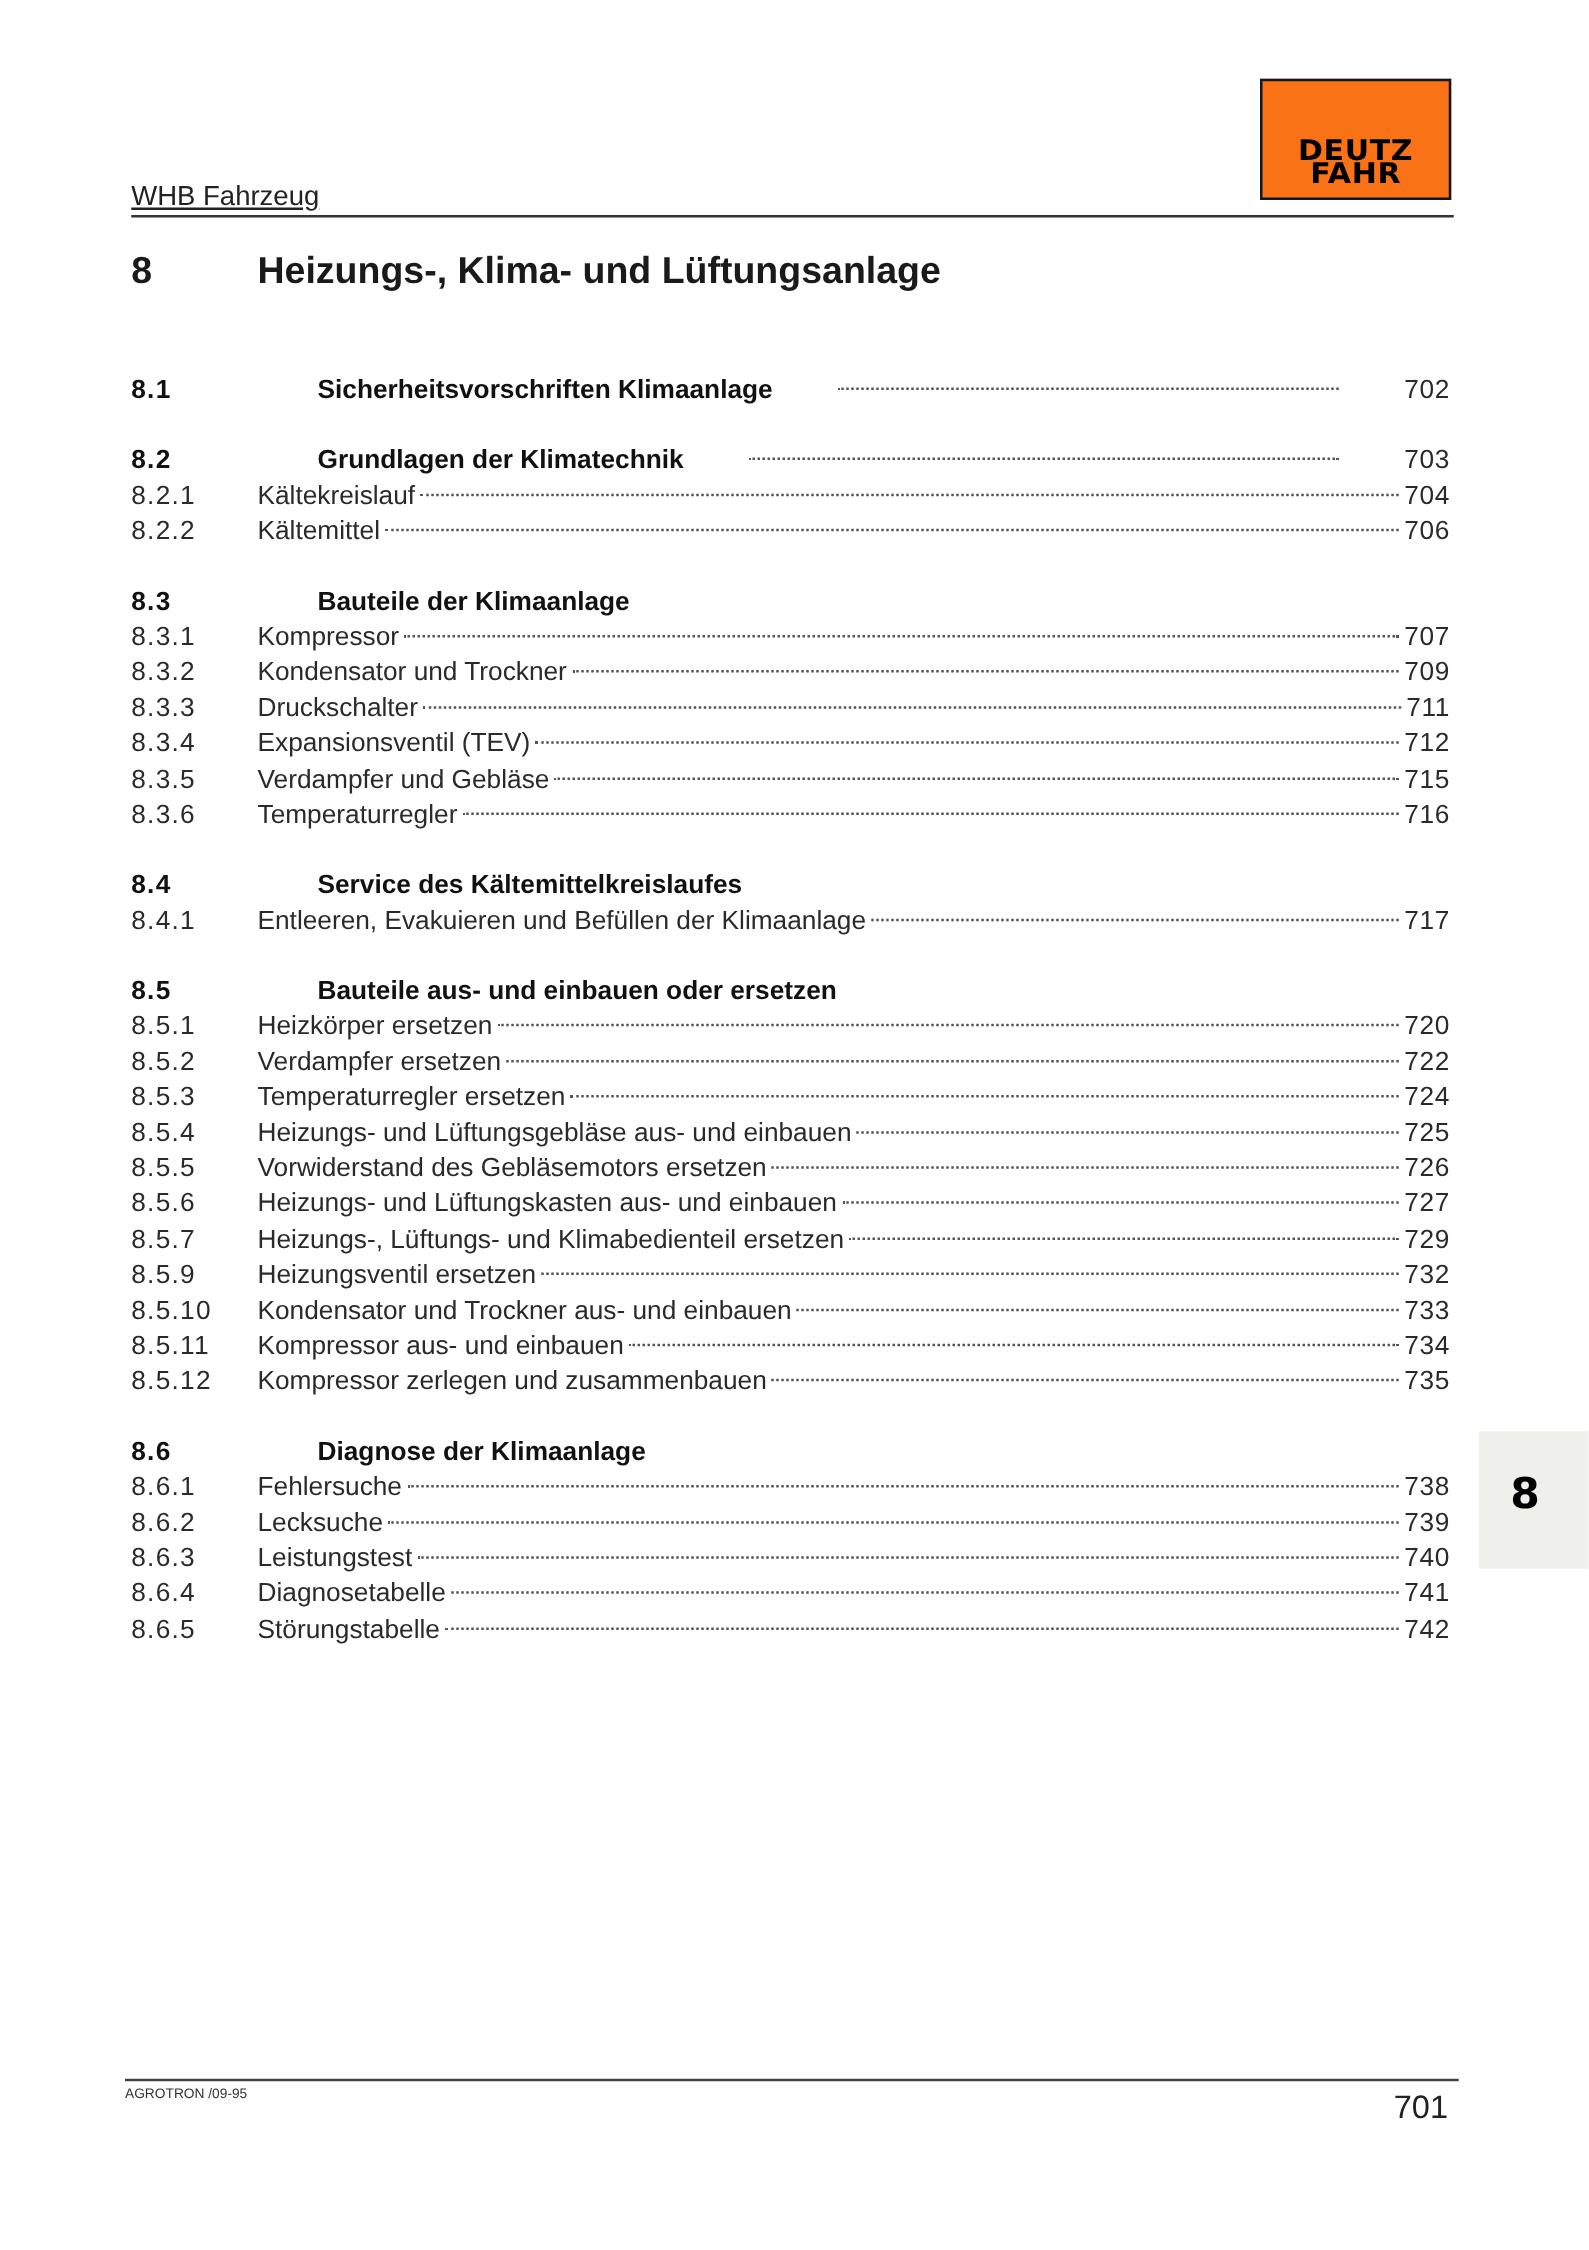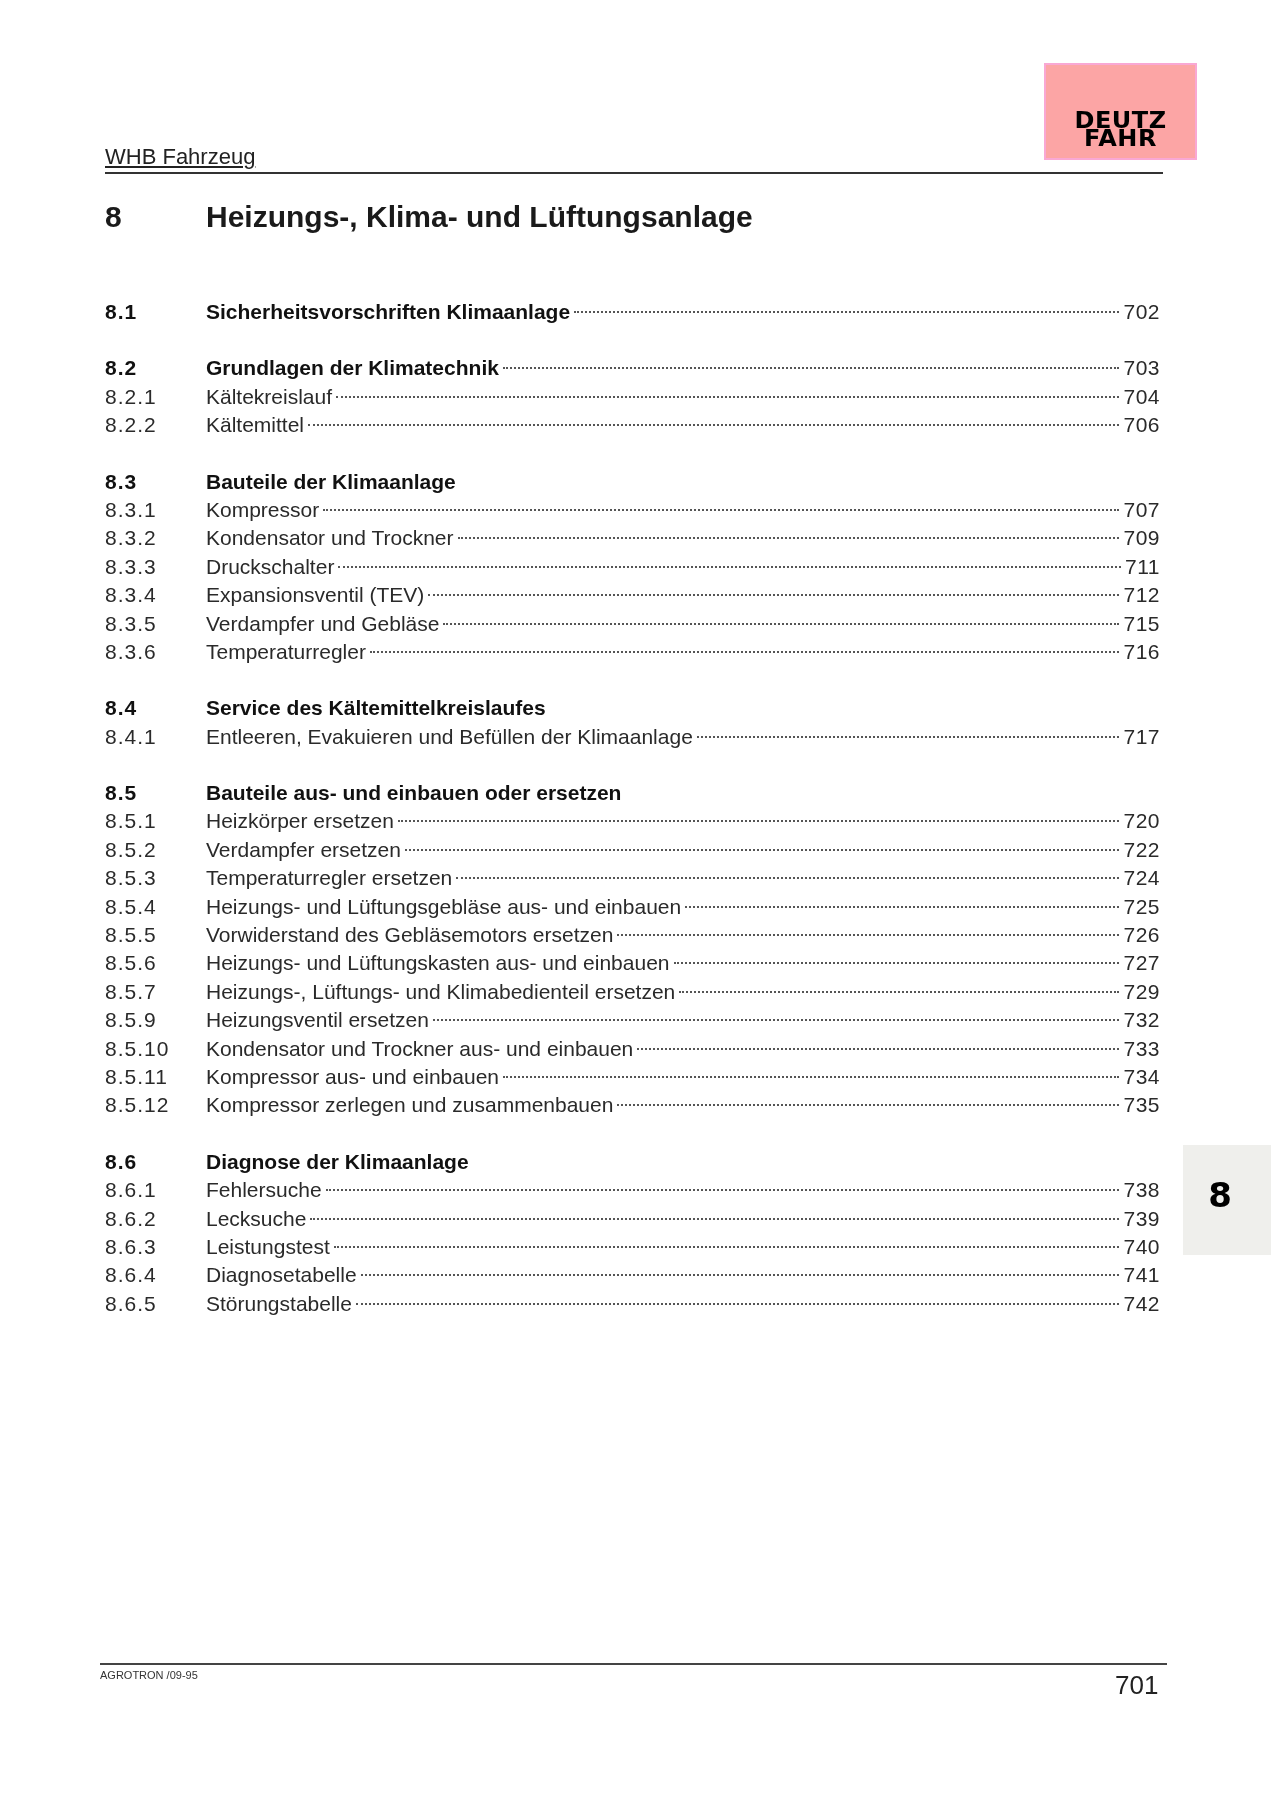--- a/index.html
+++ b/index.html
@@ -8,40 +8,40 @@
       font-family: "Liberation Sans", sans-serif; color: #1a1a1a; overflow: hidden;
     }
     .header-title {
       position: absolute; left: 105px; top: 144px; font-size: 22px; color: #222; text-decoration: underline;
     }
     .header-rule {
       position: absolute; left: 105px; top: 172px; width: 1058px; height: 1.5px; background: #333;
     }
     .logo-box {
       position: absolute; left: 1008px; top: 63px; width: 153px; height: 97px;
-      border: 2px solid #f9a8d4; box-sizing: border-box; background: #fca5a5; margin-left: 36px;
+      border: 2px solid #0f172a; box-sizing: border-box; background: #f97316;
     }
     .logo-text {
       position: absolute; left: 0; right: 0; bottom: 9px; text-align: center;
       font-family: "DejaVu Sans", sans-serif; font-weight: 900; font-size: 24px;
       line-height: 19px; letter-spacing: 0.5px; color: #000; transform: scaleY(0.95);
     }
     .logo-text div { display: block; }
     .chapter-num {
       position: absolute; left: 105px; top: 200px; font-size: 30px; font-weight: bold;
     }
     .chapter-title {
       position: absolute; left: 206px; top: 200px; font-size: 30px; font-weight: bold;
     }
     .toc { position: absolute; left: 105px; top: 298px; width: 1055px; }
     .toc-row {
       display: flex; align-items: baseline; height: 28.4px; line-height: 28.4px;
       font-size: 21px; color: #2a2a2a;
     }
-    .toc-row.section { font-weight: bold; color: #111; }
+    .toc-row.section { font-weight: bold; color: #111; gap: 48px; }
     .toc-row .num { width: 101px; flex: 0 0 101px; letter-spacing: 1px; }
     .toc-row .label { white-space: nowrap; }
     .toc-row .leader {
       flex: 1 1 auto; margin: 0 4px; border-bottom: 2px dotted #555;
       transform: translateY(-6px); height: 0;
     }
     .toc-row .page { font-weight: normal; color: #2a2a2a; letter-spacing: 0.5px; }
     .toc-gap { height: 28px; }
     .side-tab {
       position: absolute; left: 1183px; top: 1145px; width: 88px; height: 110px;

